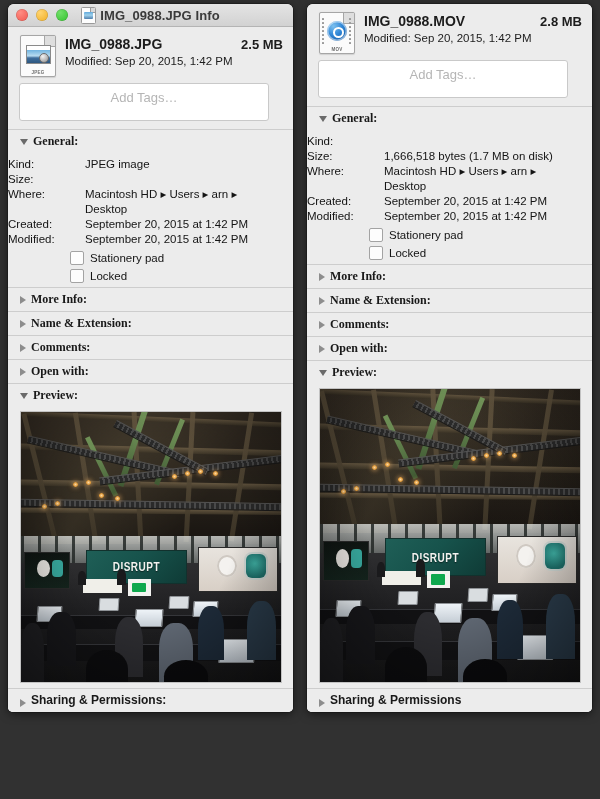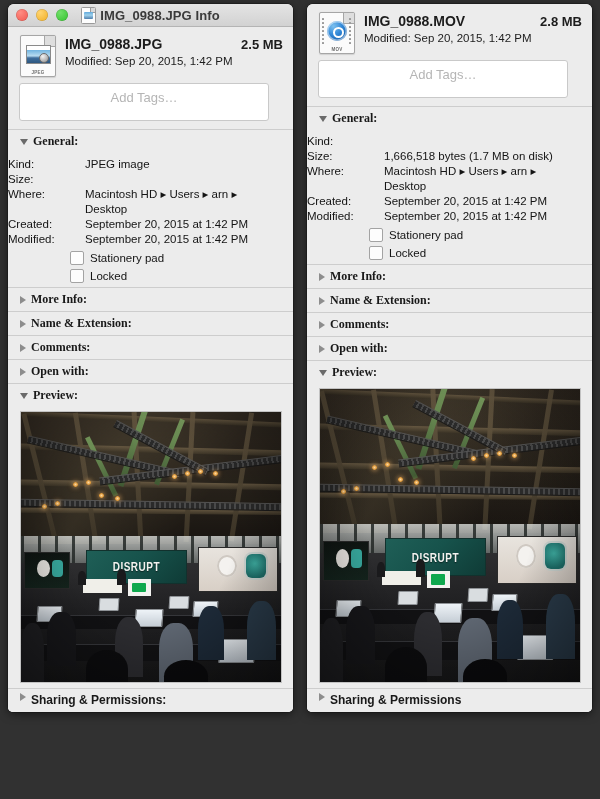--- a/index.html
+++ b/index.html
@@ -393,21 +393,21 @@
   }
   .vignette {
     position: absolute; inset: 0;
     background: radial-gradient(ellipse at 50% 45%, rgba(0,0,0,0) 45%, rgba(0,0,0,0.45) 100%);
     pointer-events: none;
   }
 
   
   .footer-head {
     flex: 0 0 auto;
-    display: flex; align-items: flex-start; gap: 5px;
+    display: flex; align-items: flex-end; gap: 5px;
     padding: 4px 0 5px 12px;
     border-top: 1px solid #cdcdcd;
     background: #ececec;
   }
 </style>
 </head>
 <body>
 
 <div id="root">
 

